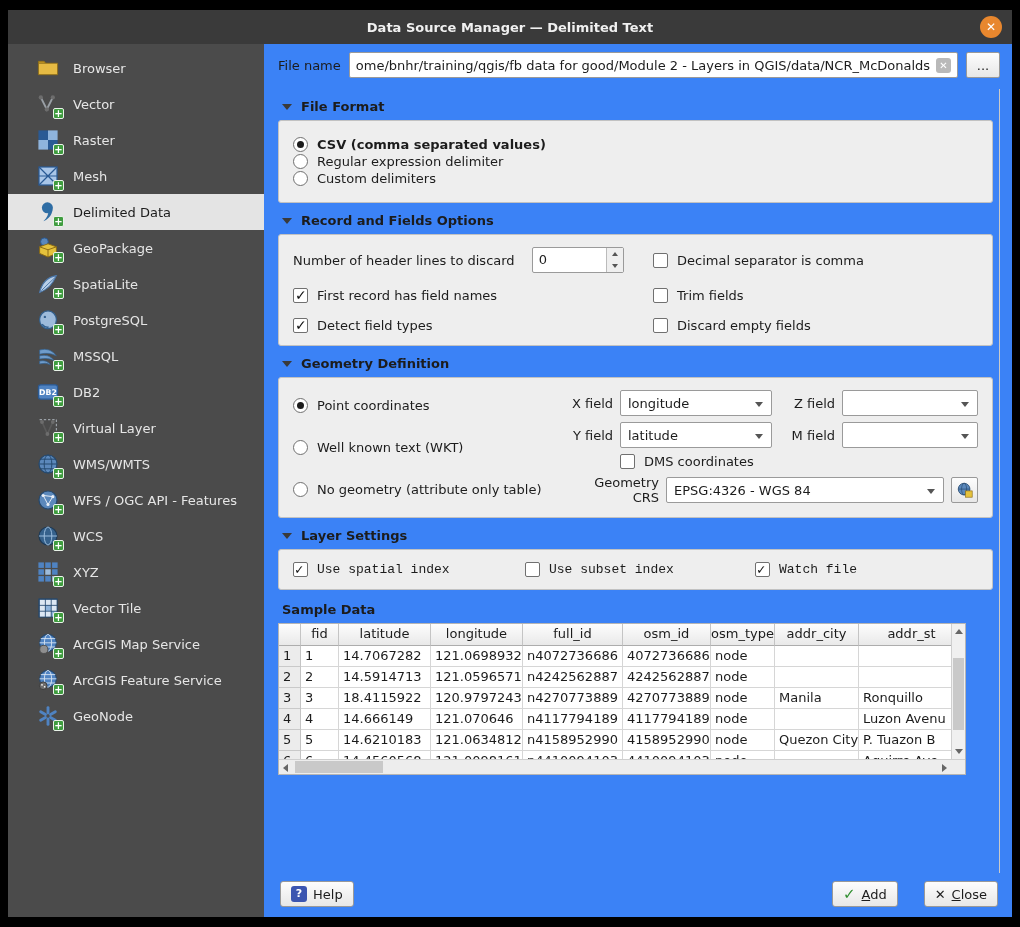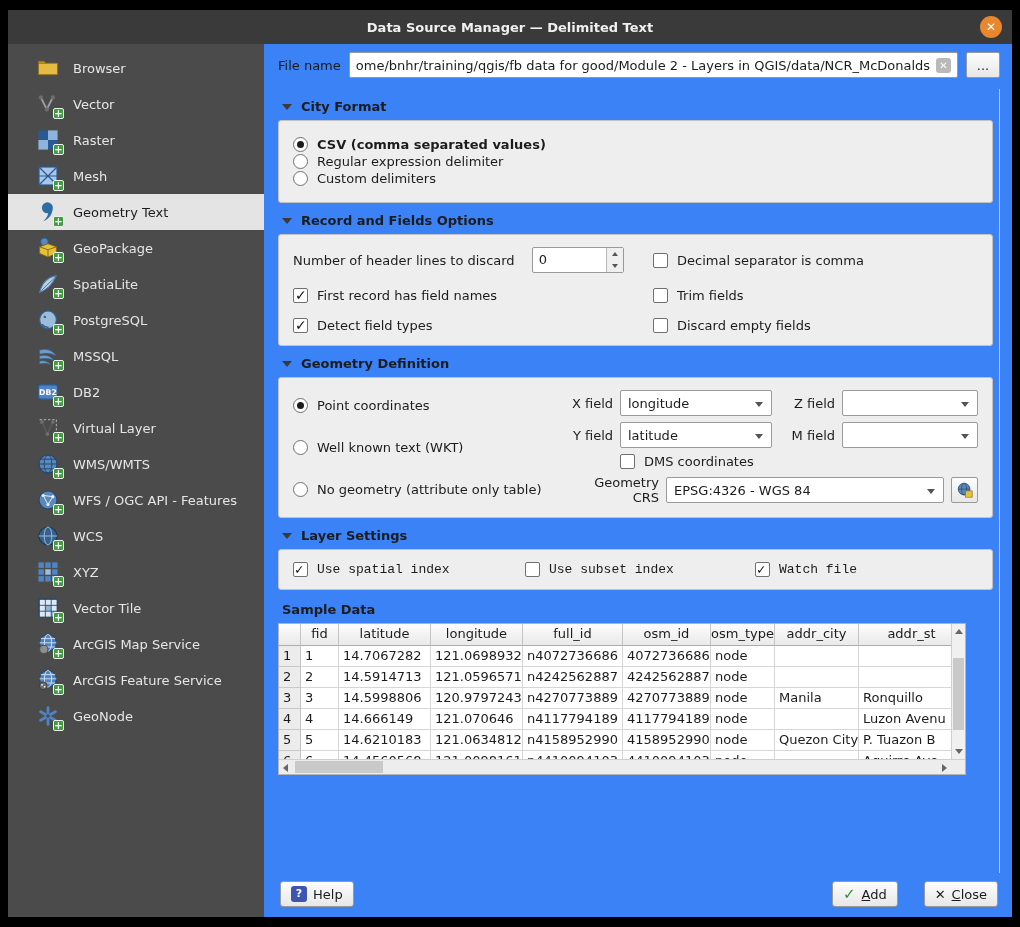--- a/index.html
+++ b/index.html
@@ -192,21 +192,21 @@
       </div>
 
       <div class="side-item selected">
         <span class="icon-wrap">
           <svg viewBox="0 0 20 20">
               <circle cx="9.5" cy="6.5" r="4.6" fill="#2e6da4"></circle>
               <path d="M13.8 8.2 C13.2 13 10 16.2 6.2 17.8 C9.4 14.6 10.6 11.6 10.4 8.4 Z" fill="#2e6da4"></path>
             </svg>
           <span class="badge">+</span>
         </span>
-        <span>Geometry Text</span>
+        <span>Delimited Data</span>
       </div>
 
       <div class="side-item">
         <span class="icon-wrap">
           <svg viewBox="0 0 20 20">
               <circle cx="7" cy="4.8" r="3.2" fill="#5b88bb" stroke="#2a5a94" stroke-width="0.8"></circle>
               <path d="M3 9 L10 6.5 L17 9 L17 14.5 L10 17.5 L3 14.5 Z" fill="#e5c23c" stroke="#8a6a14" stroke-width="0.8"></path>
               <path d="M3 9 L10 11.5 L17 9 M10 11.5 V17.5" fill="none" stroke="#8a6a14" stroke-width="0.8"></path>
             </svg>
           <span class="badge">+</span>
@@ -413,21 +413,21 @@
           <span class="clear-icon">✕</span>
         </div>
         <div class="push-btn browse-btn">...</div>
       </div>
 
 
       <div class="scrollwrap">
 
         <div class="section-header">
           <span class="tri-down"></span>
-          <span>City Format</span>
+          <span>File Format</span>
         </div>
         <div class="group-box vstack" style="padding:16px 14px;">
           <div class="opt">
             <span class="radio checked"></span>
             <span style="font-weight:bold;">CSV (comma separated values)</span>
           </div>
           <div class="opt">
             <span class="radio"></span>
             <span>Regular expression delimiter</span>
           </div>
@@ -591,21 +591,21 @@
             <span class="tcell c3">121.0596571</span>
             <span class="tcell c4">n4242562887</span>
             <span class="tcell c5">4242562887</span>
             <span class="tcell c6">node</span>
             <span class="tcell c7"></span>
             <span class="tcell c8"></span>
           </div>
           <div class="trow">
             <span class="tcell rn c0">3</span>
             <span class="tcell c1">3</span>
-            <span class="tcell c2">14.5998806</span>
+            <span class="tcell c2">18.4115922</span>
             <span class="tcell c3">120.9797243</span>
             <span class="tcell c4">n4270773889</span>
             <span class="tcell c5">4270773889</span>
             <span class="tcell c6">node</span>
             <span class="tcell c7">Manila</span>
             <span class="tcell c8">Ronquillo</span>
           </div>
           <div class="trow">
             <span class="tcell rn c0">4</span>
             <span class="tcell c1">4</span>

